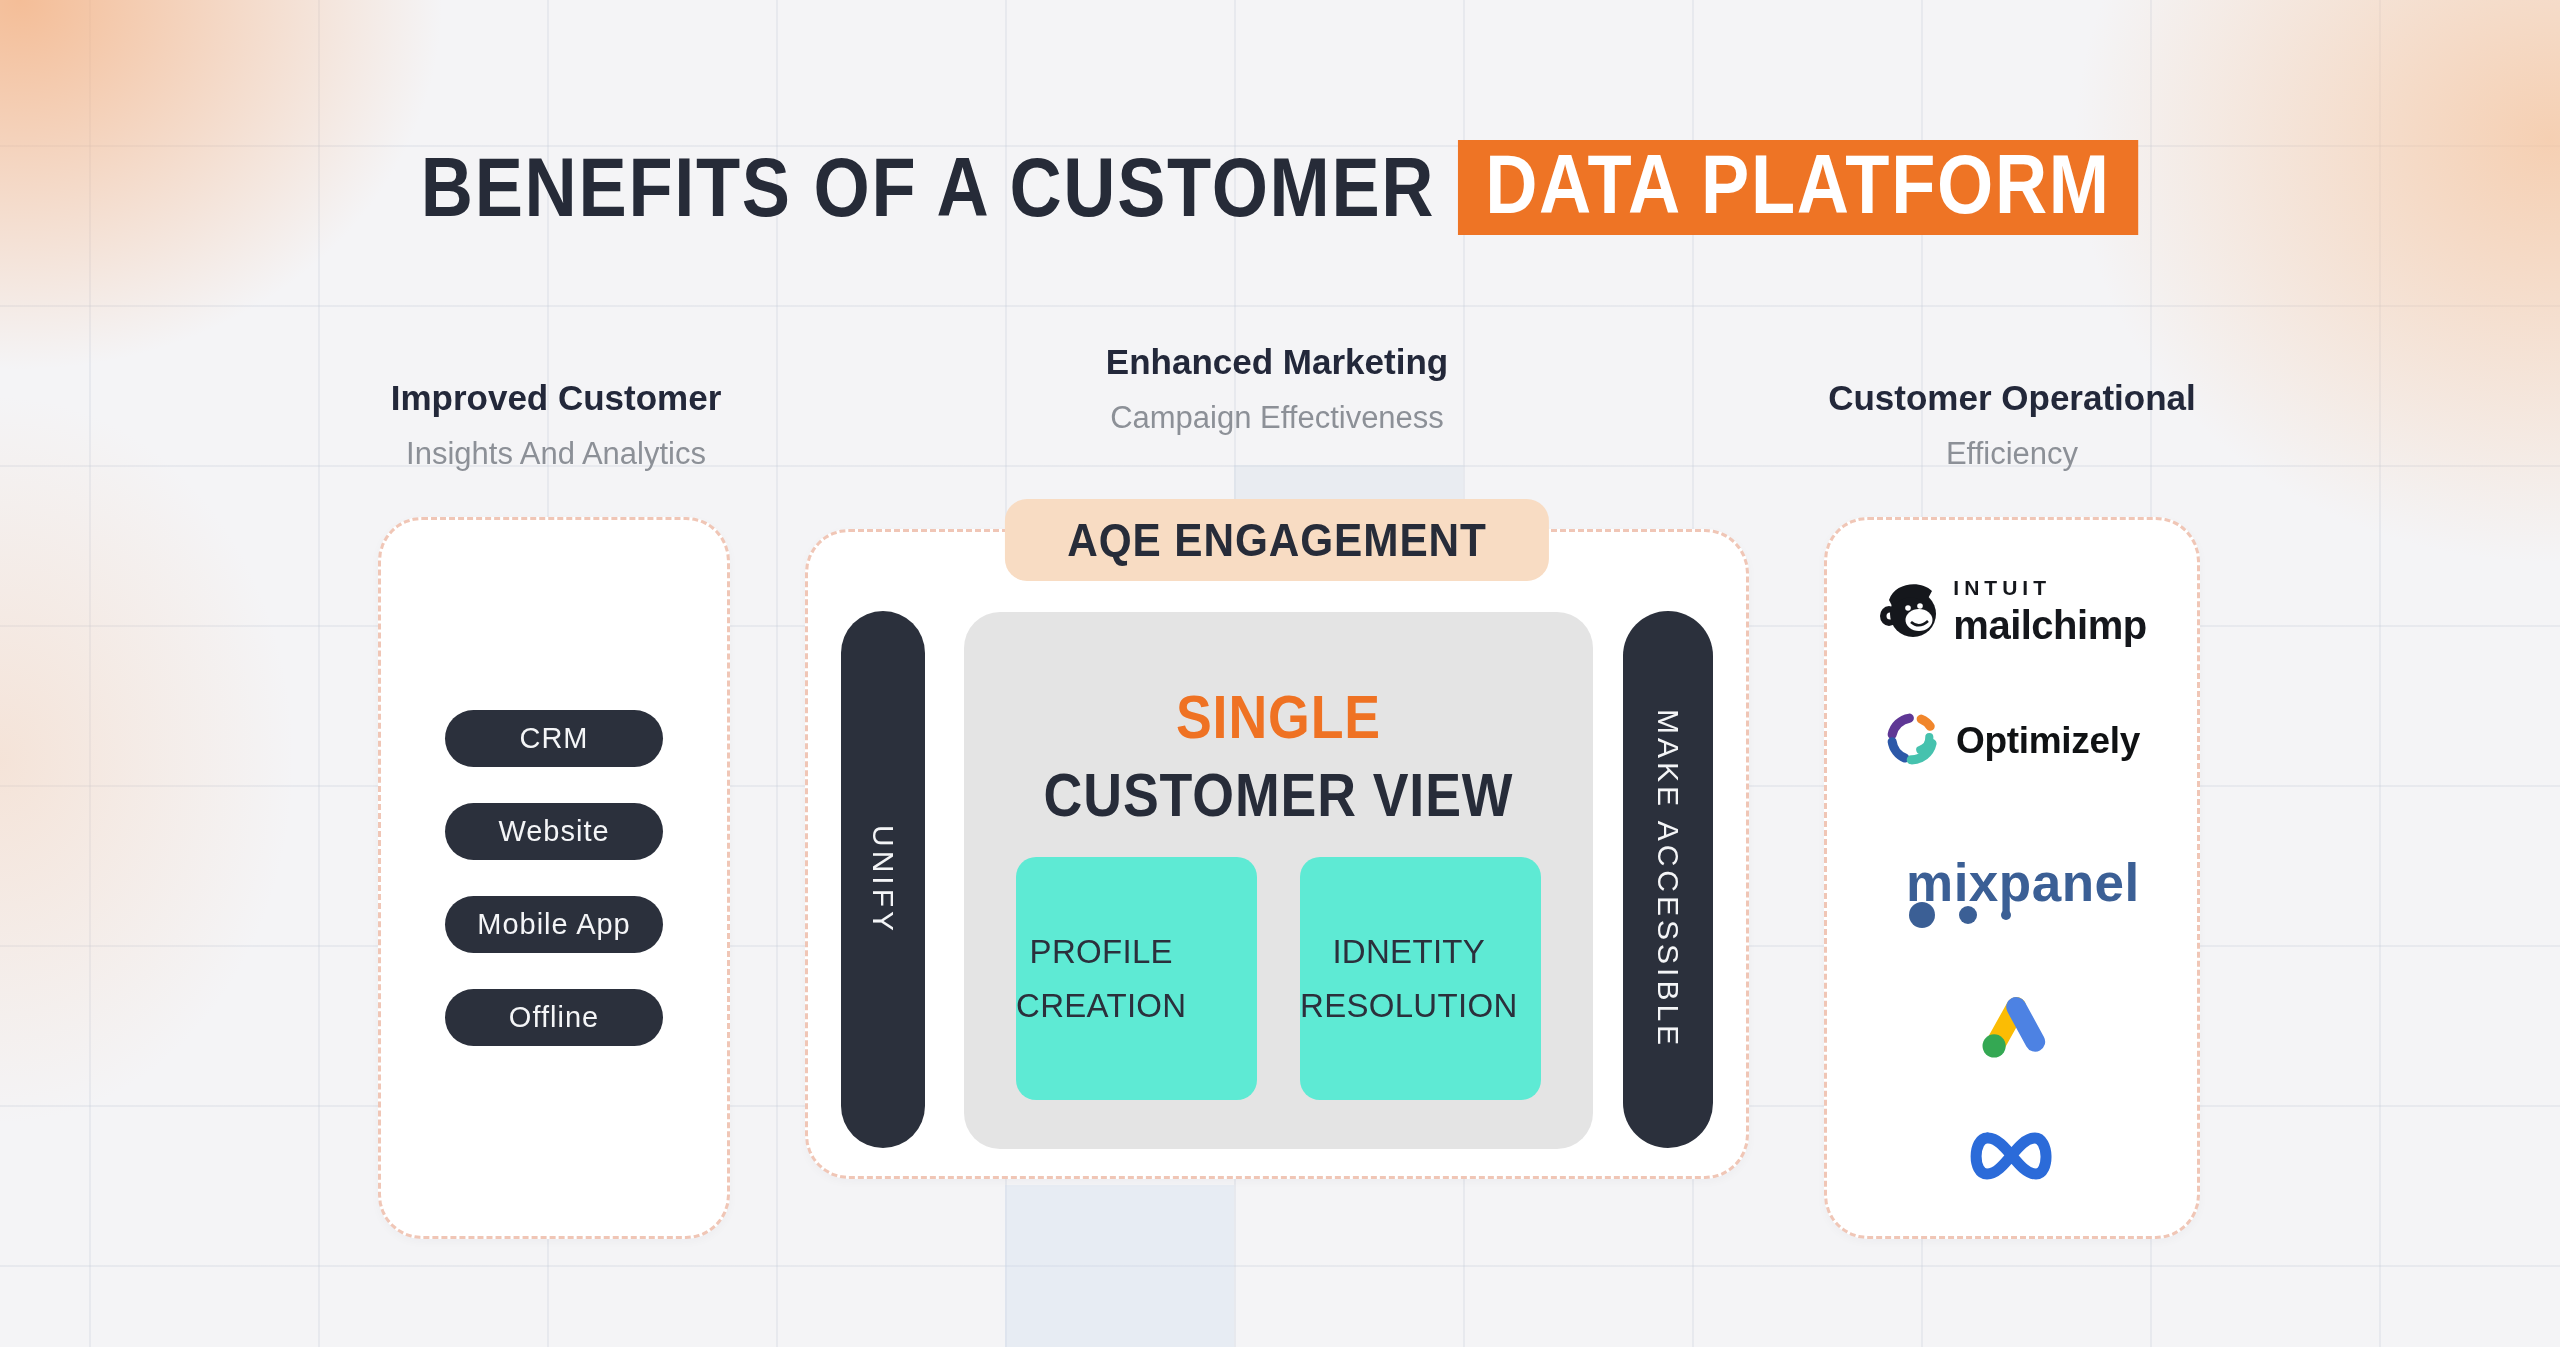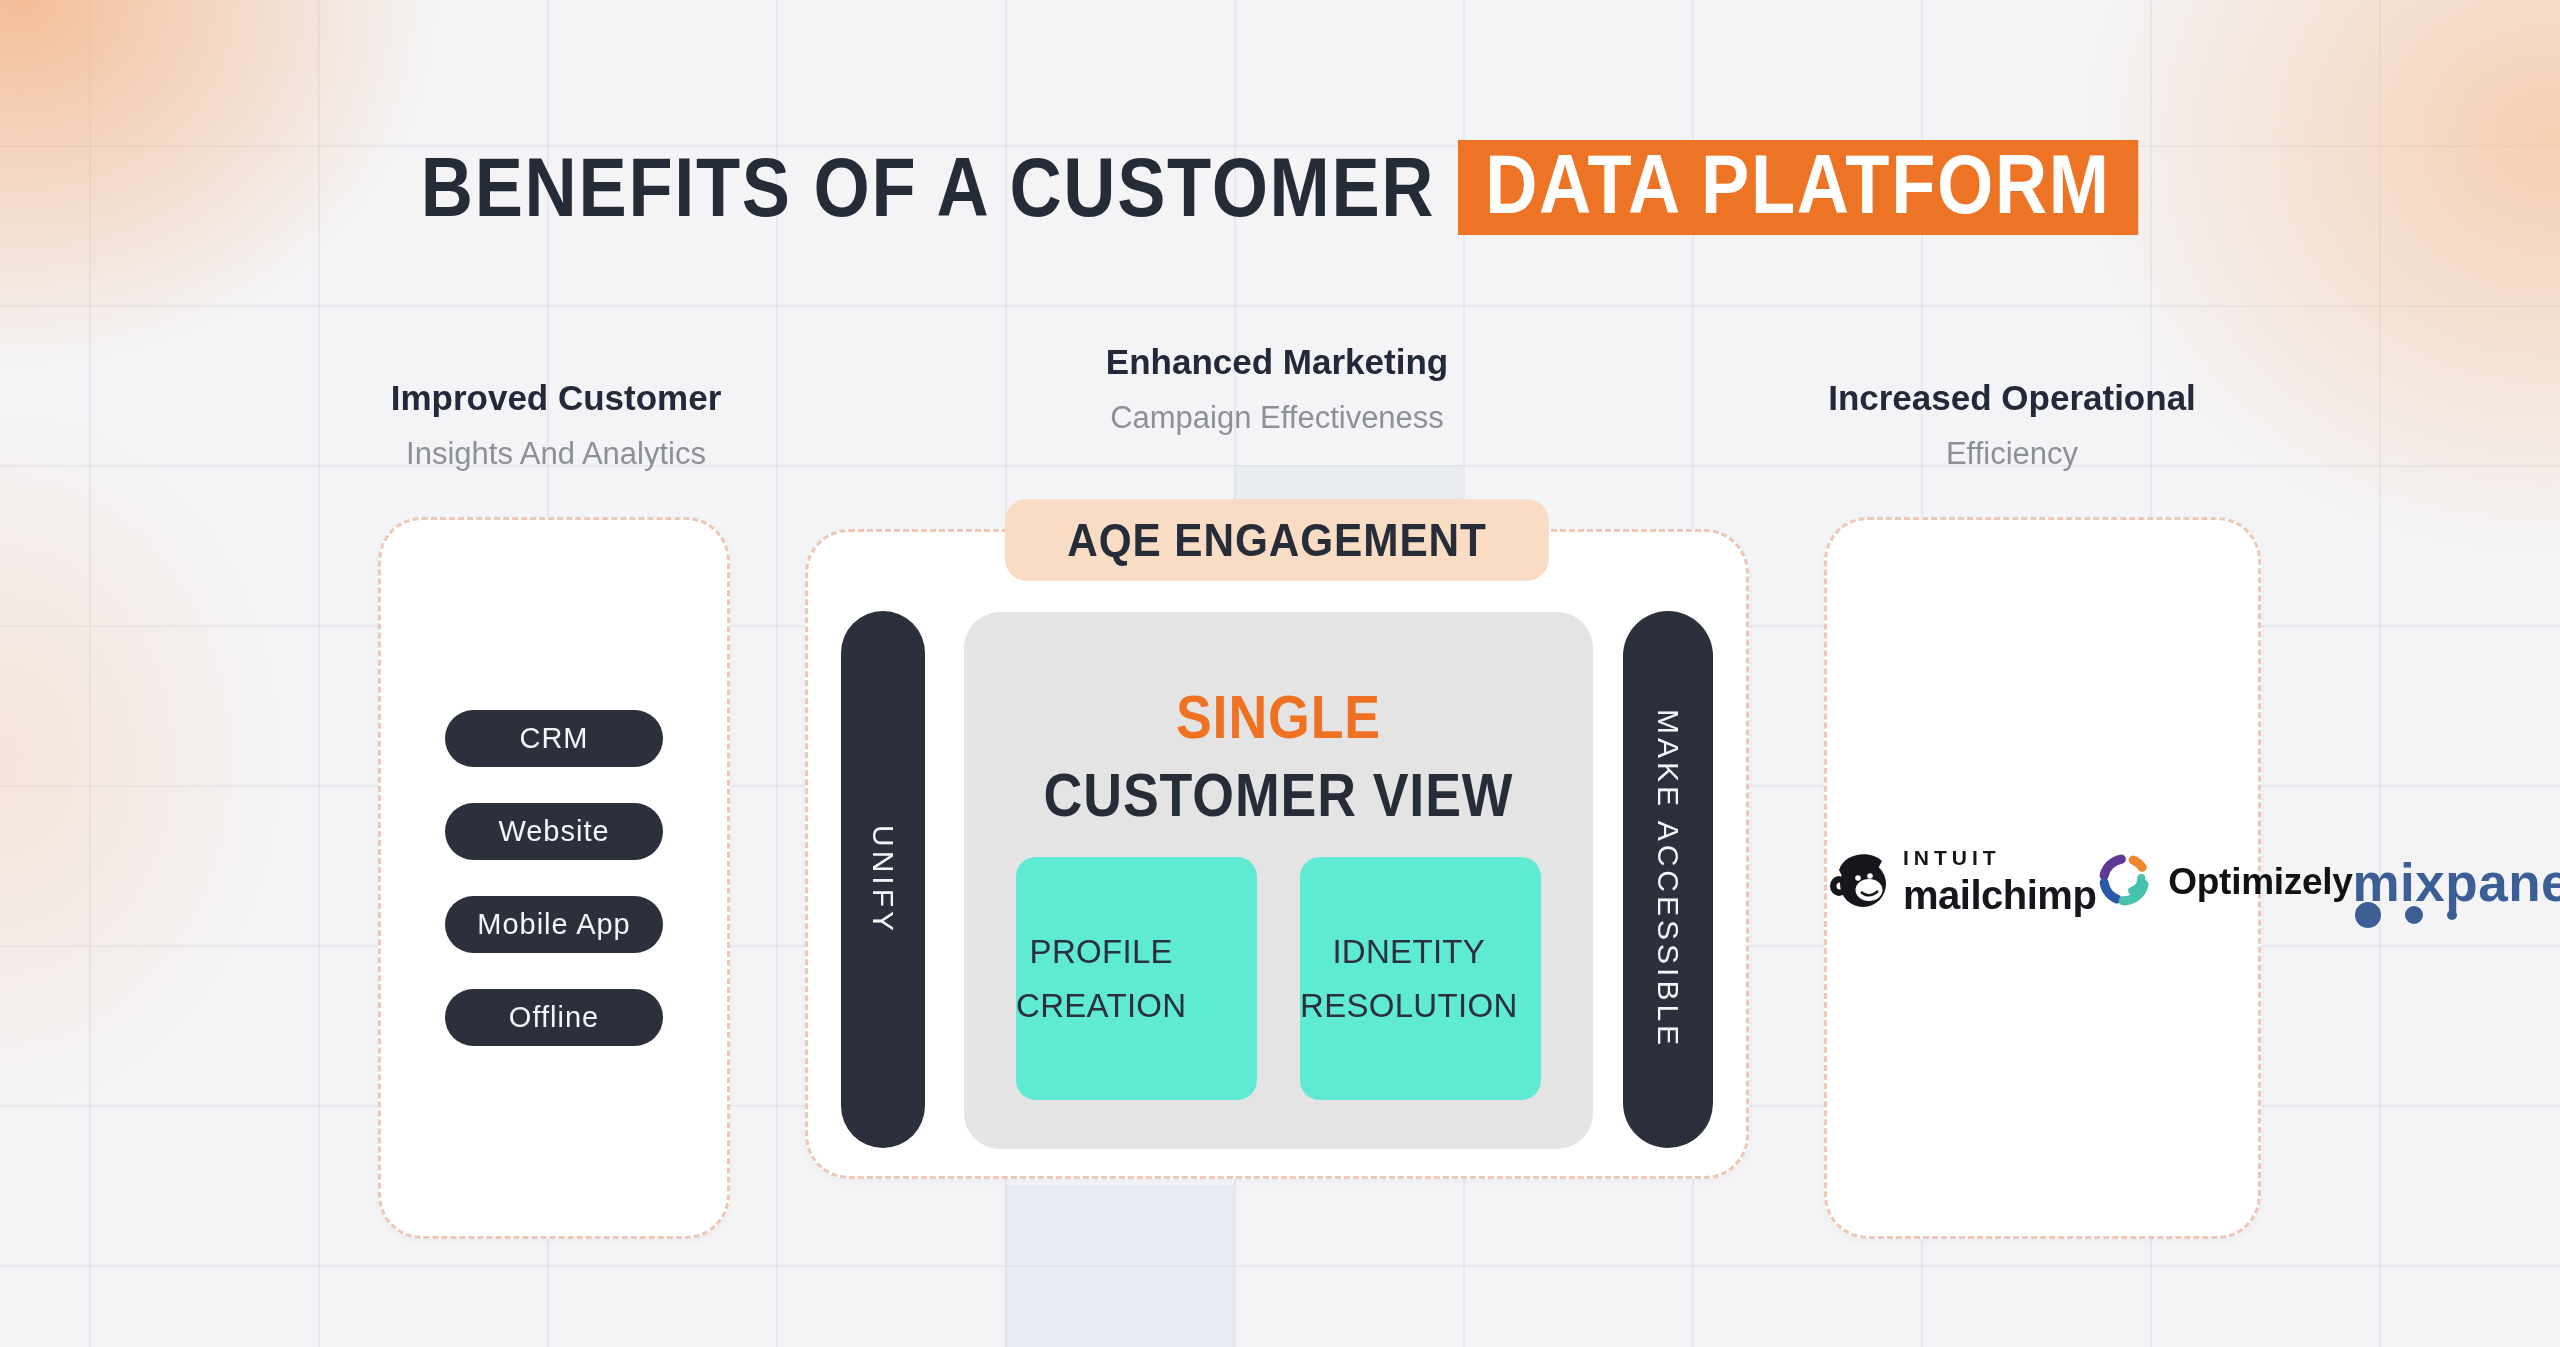--- a/index.html
+++ b/index.html
@@ -38,22 +38,22 @@
   .col-head.left   { left:556px;  top:378px; }
   .col-head.middle { left:1277px; top:342px; }
   .col-head.right  { left:2012px; top:378px; }
 
   
   .card { position:absolute; background:#ffffff; border:3px dashed #f0c6b6; border-radius:44px;
     box-shadow:0 3px 10px rgba(40,45,60,0.03); }
   .card.left   { left:378px;  top:517px; width:352px; height:722px;
     display:flex; flex-direction:column; align-items:center; justify-content:center; gap:36px; }
   .card.middle { left:805px;  top:529px; width:944px; height:650px; }
-  .card.right  { left:1824px; top:517px; width:437px; height:722px;
-    display:flex; flex-direction:row; align-items:center; justify-content:space-evenly; padding:34px 0 26px; }
+  .card.right  { left:1824px; top:517px; width:376px; height:722px;
+    display:flex; flex-direction:column; align-items:center; justify-content:space-evenly; padding:34px 0 26px;gap:40px; }
 
   
   .pill { width:218px; height:57px; border-radius:40px; background:#2b303c;
     display:flex; align-items:center; justify-content:center; }
   .pill span { color:#f4f5f7; font-size:29px; font-weight:300; letter-spacing:1px; }
 
   
   .badge { position:absolute; left:50%; top:-33px; transform:translateX(-50%); z-index:3;
     background:#f8dcc3; border-radius:22px; height:82px; padding:0 44px;
     display:flex; align-items:center; }
@@ -109,21 +109,21 @@
 
 <div class="col-head left">
   <div class="h1">Improved Customer</div>
   <div class="h2">Insights And Analytics</div>
 </div>
 <div class="col-head middle">
   <div class="h1">Enhanced Marketing</div>
   <div class="h2">Campaign Effectiveness</div>
 </div>
 <div class="col-head right">
-  <div class="h1">Increased Operational</div>
+  <div class="h1">Customer Operational</div>
   <div class="h2">Efficiency</div>
 </div>
 
 <div class="card left">
   <div class="pill">
     <span>CRM</span>
   </div>
   <div class="pill">
     <span>Website</span>
   </div>

